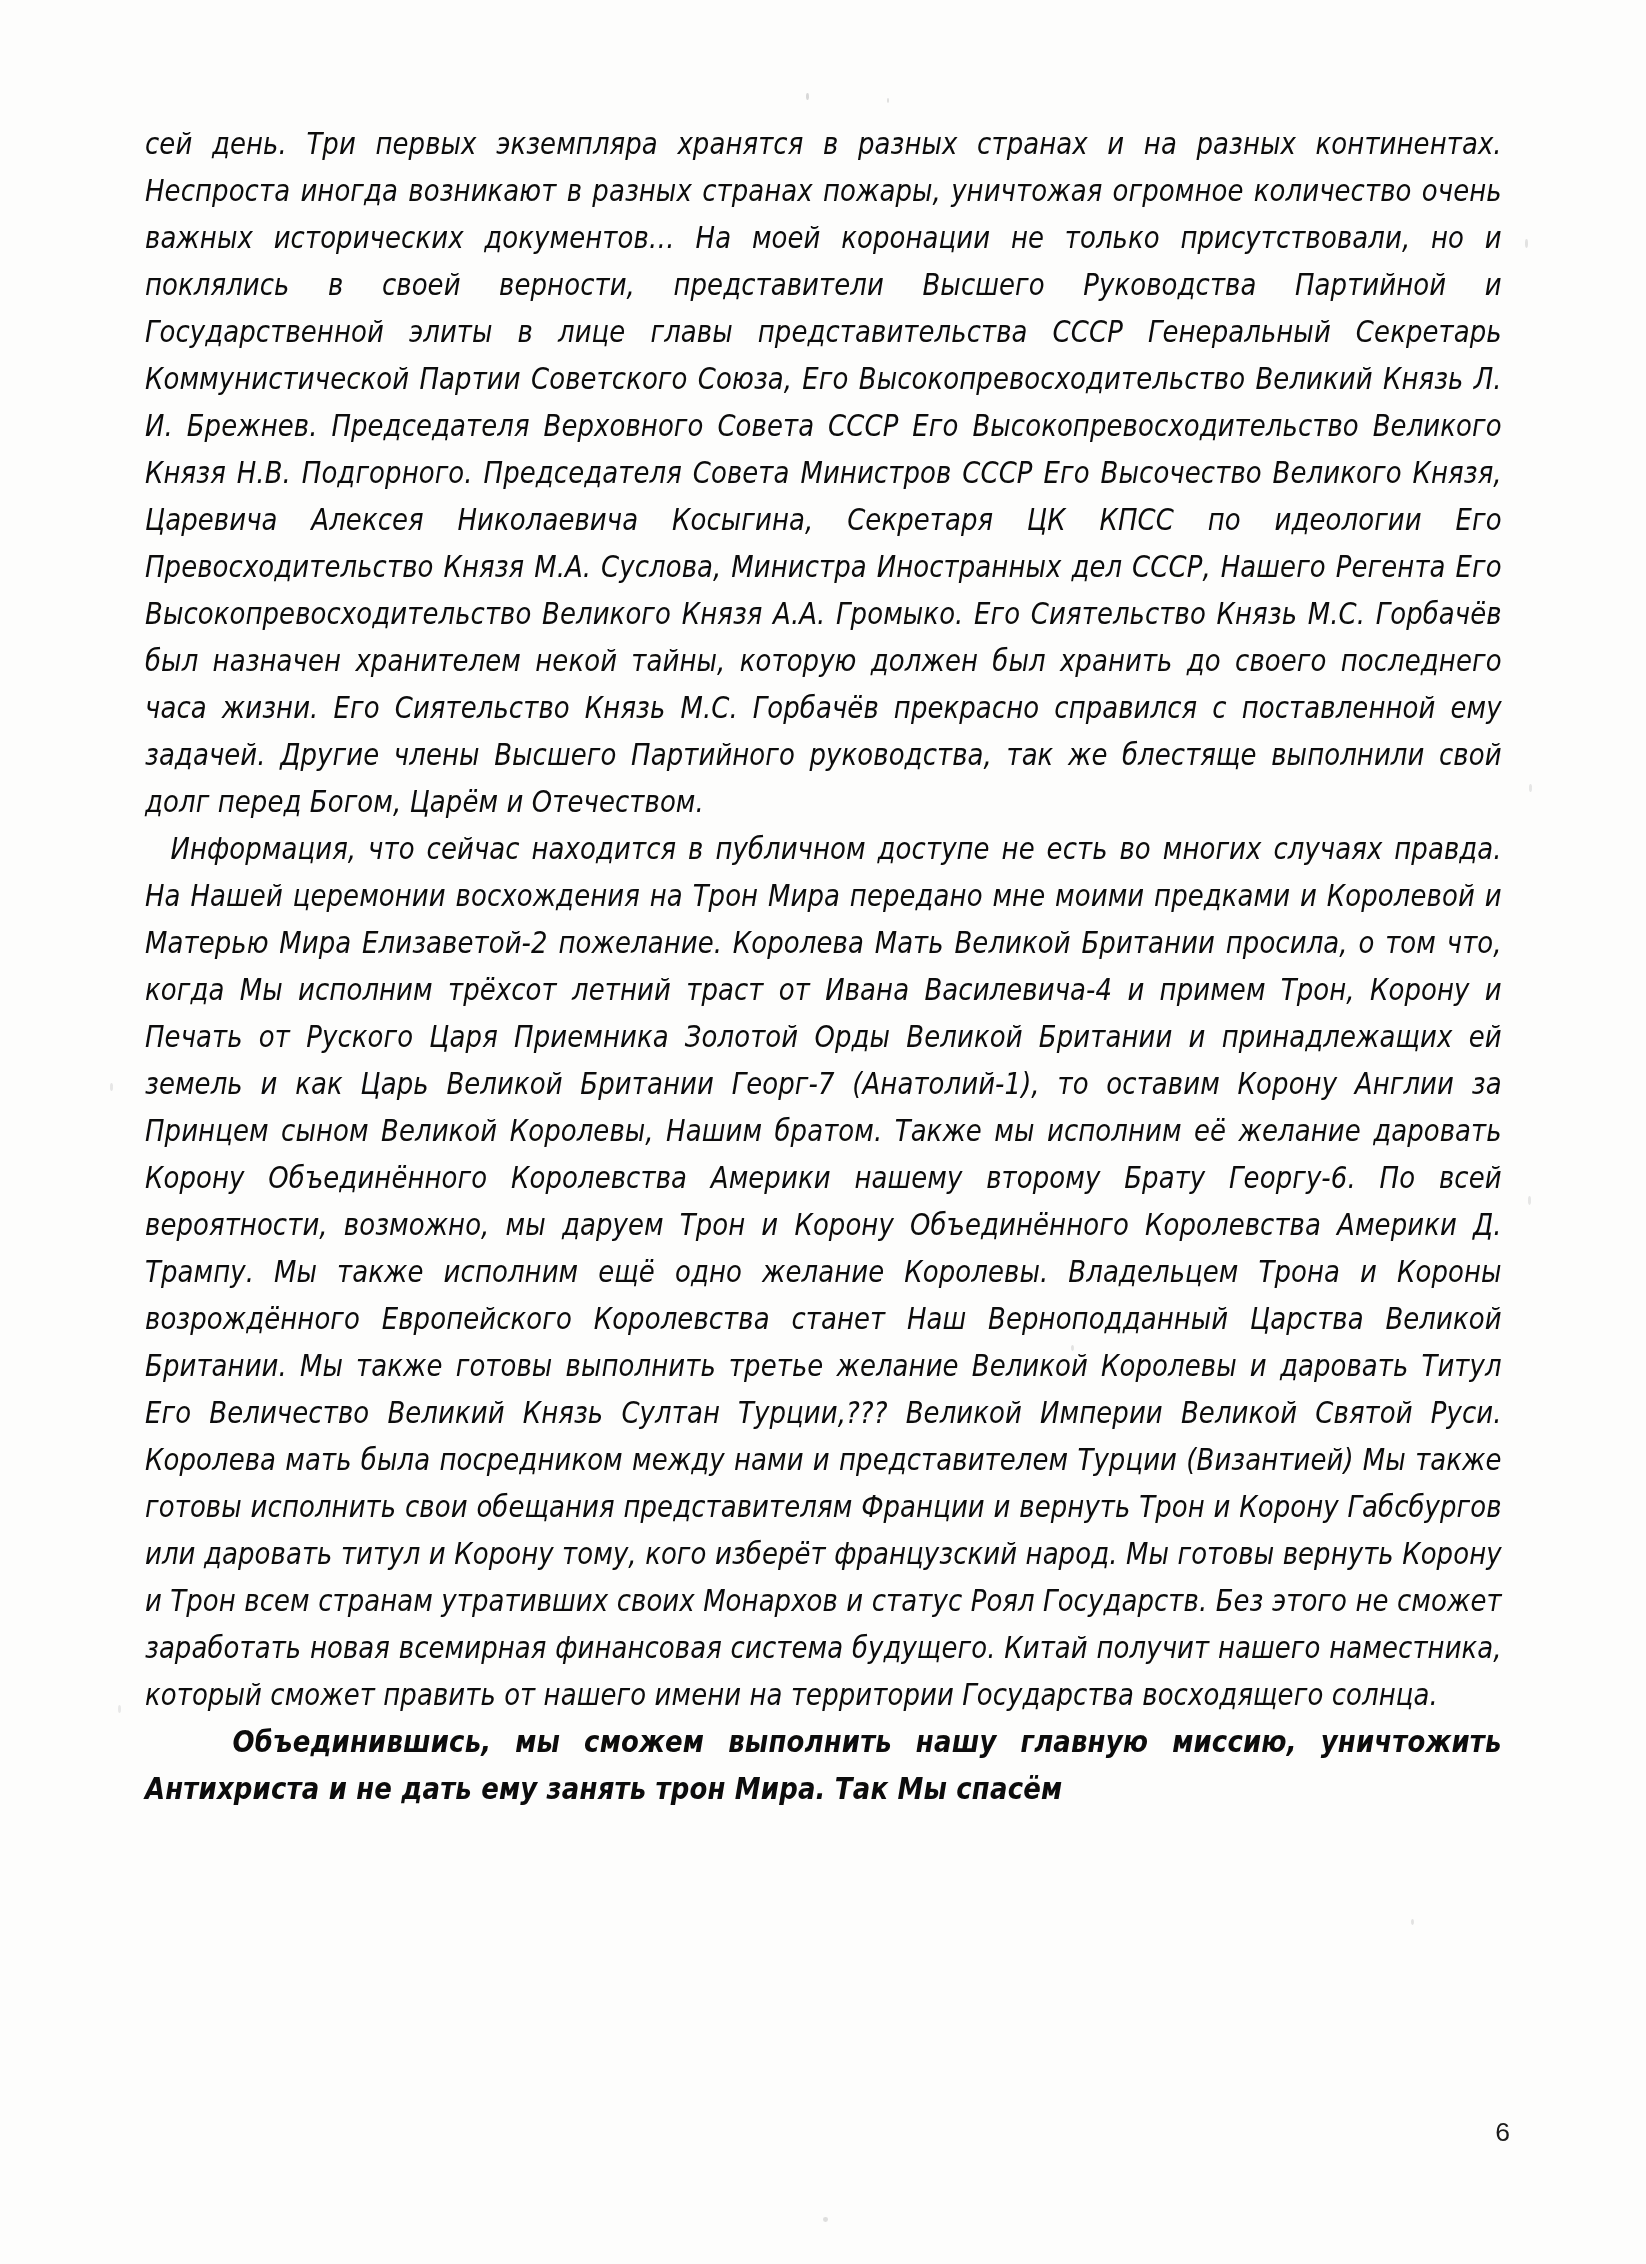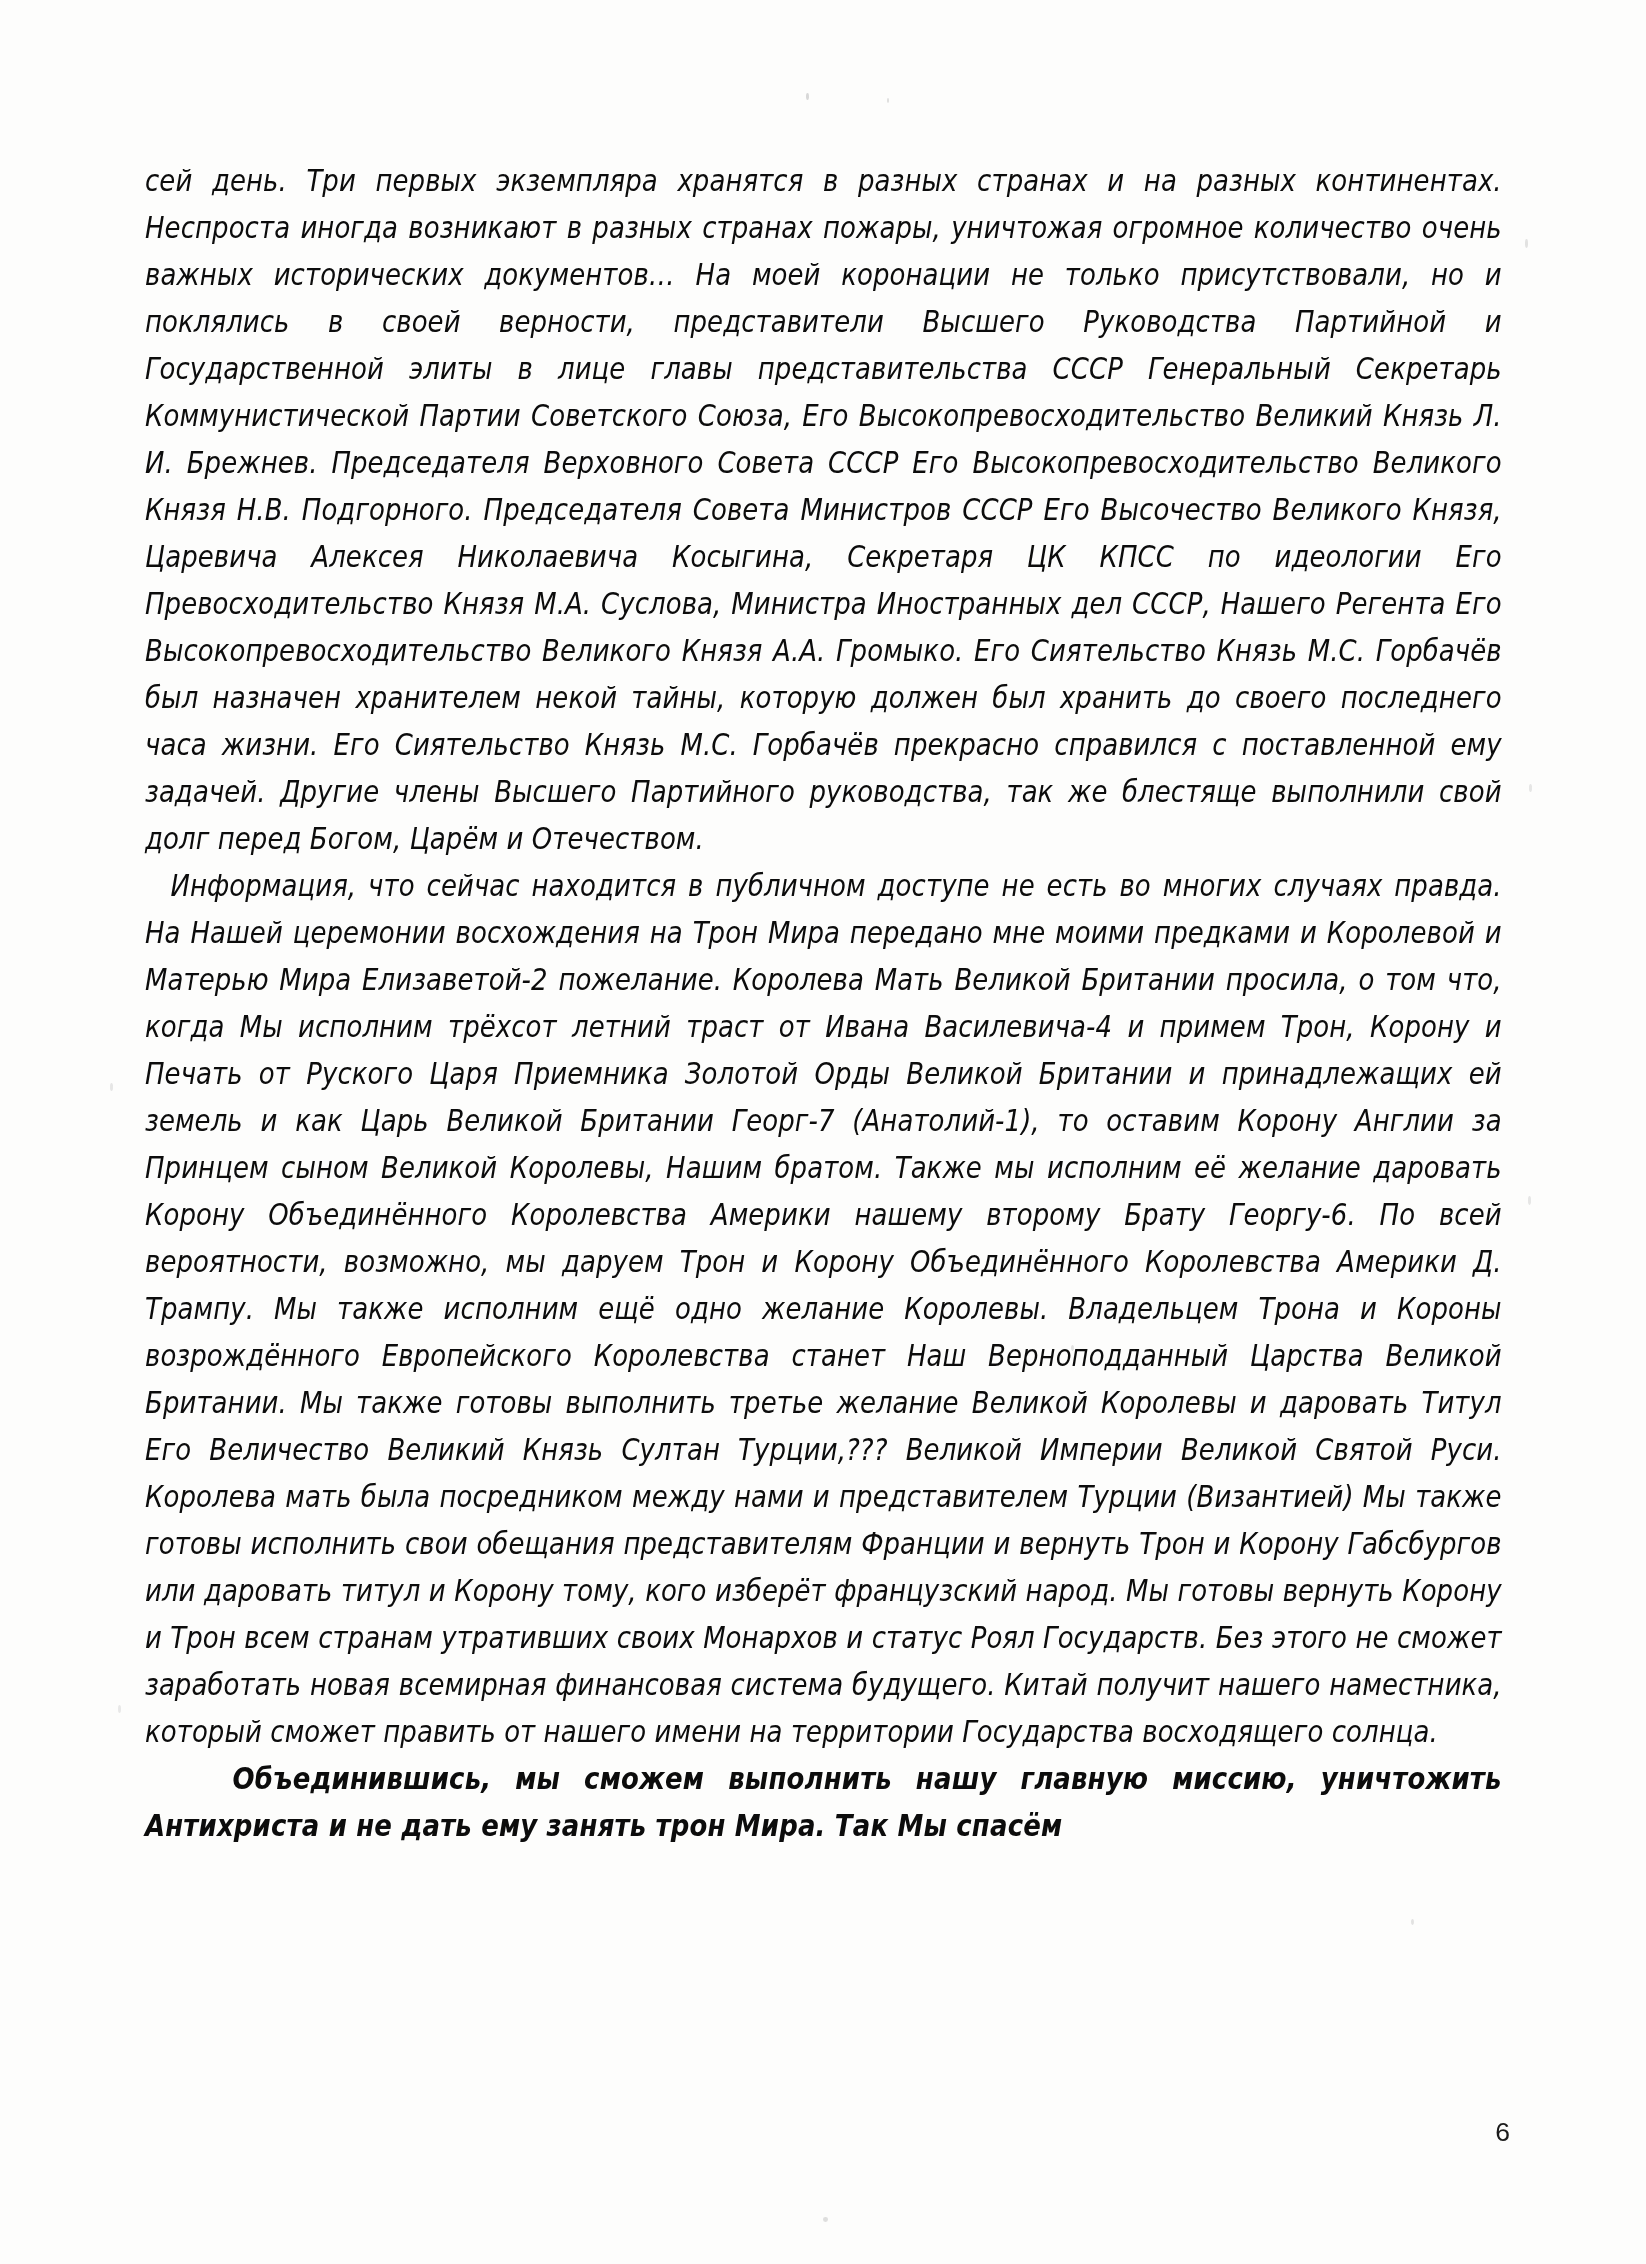--- a/index.html
+++ b/index.html
@@ -13,21 +13,20 @@
     height: 2264px;
     background: #fdfdfc;
     overflow: hidden;
     font-family: "DejaVu Sans Condensed", "Liberation Sans Narrow", "Liberation Sans", sans-serif;
   }
   .text-column {
     position: absolute;
     left: 145px;
     top: 120px;
     width: 1357px;
-    margin-top: 37px;
   }
   .para {
     margin: 0;
     text-align: justify;
     text-justify: inter-word;
     font-style: italic;
     font-size: 31px;
     line-height: 47px;
     color: #0c0c0c;
     letter-spacing: 0.1px;

